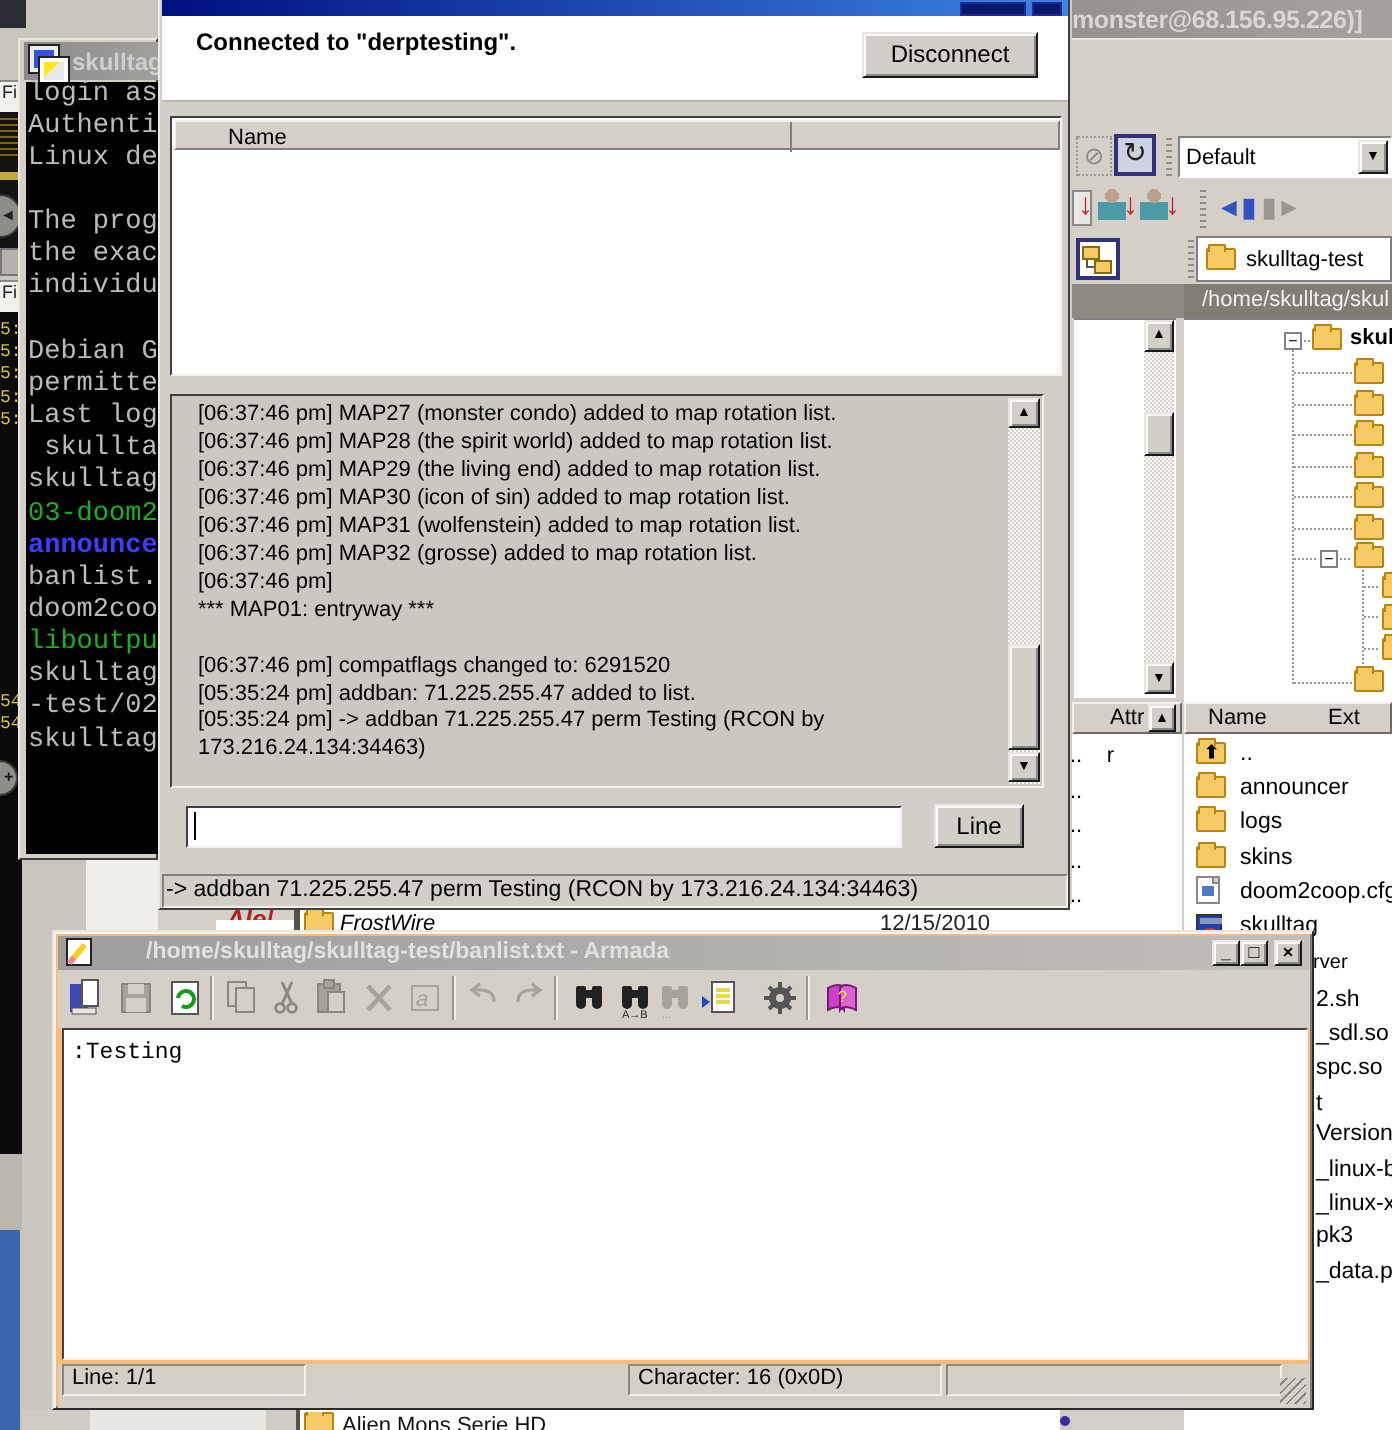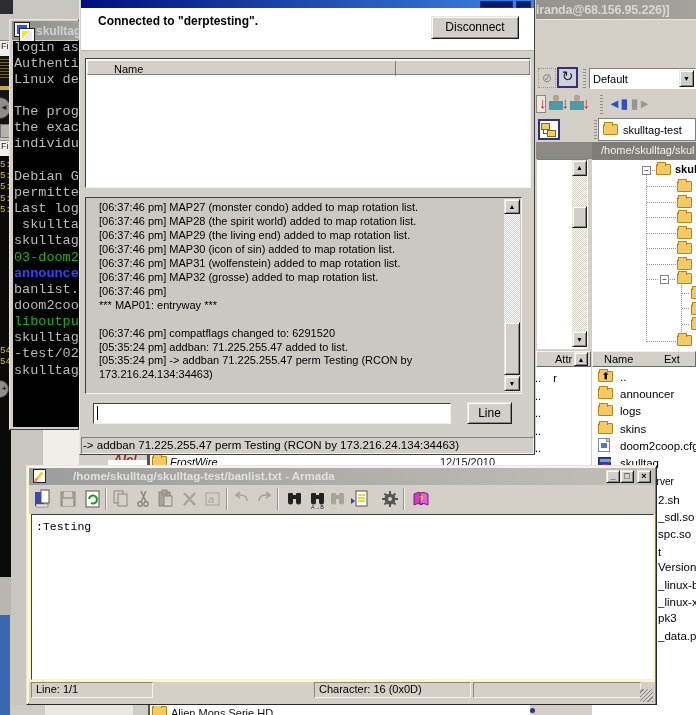--- a/index.html
+++ b/index.html
@@ -50,21 +50,21 @@
 <div class="a" style="left:171px;top:707px;width:120px;height:8px;overflow:hidden;font-size:11px;color:#111">
       <div style="margin-top:0">Alien Mons Serie HD</div>
     </div>
 <div class="a" style="left:537px;top:705px;width:159px;height:10px;background:#fff"></div>
 <div class="a dither" style="left:574px;top:705px;width:14px;height:10px"></div>
 <div class="a" style="left:575px;top:708px;width:12px;height:7px;background:#d4d0c8;border:1px solid #fff;border-right-color:#404040"></div>
 <div class="a" style="left:530px;top:708px;width:5px;height:5px;background:#3a2a9a;border-radius:50%"></div>
 
 <div class="a" style="left:536px;top:0;width:160px;height:715px;background:#d4d0c8"></div>
 <div class="a" style="left:536px;top:0;width:160px;height:20px;background:linear-gradient(90deg,#96938e,#a5a29d);border-bottom:1px solid #e8e6e0">
-  <div style="font-weight:bold;font-size:12.5px;color:#d9d7d2;margin:3px 0 0 0;letter-spacing:-0.2px">iranda@68.156.95.226)]</div>
+  <div style="font-weight:bold;font-size:12.5px;color:#d9d7d2;margin:3px 0 0 0;letter-spacing:-0.2px">monster@68.156.95.226)]</div>
 </div>
 
 <div class="a" style="left:538px;top:68px;width:18px;height:20px;border:1px dotted #9a978f;color:#8a8780;font-size:12px;text-align:center;line-height:18px">⊘</div>
 <div class="a" style="left:557px;top:67px;width:21px;height:21px;background:#cdd2e0;border:2px solid #31317f;color:#222;font-size:14px;text-align:center;line-height:15px">↻</div>
 <div class="a" style="left:583px;top:68px;width:3px;height:20px;background:repeating-linear-gradient(0deg,#908d86 0 1px,#d4d0c8 1px 3px)"></div>
 <div class="a sunk1" style="left:589px;top:68px;width:107px;height:21px;background:#fff">
   <div class="f11" style="margin:4px 0 0 3px">Default</div>
   <div class="btn" style="position:absolute;right:1px;top:1px;width:15px;height:17px;font-size:7px;text-align:center;line-height:16px">▼</div>
 </div>
 
@@ -254,21 +254,21 @@
   <div style="position:absolute;left:13px;top:403px;width:358px;height:21px;background:#fff;border:1px solid;border-color:#404040 #f2f1ee #f2f1ee #404040">
         <span style="position:absolute;left:3px;top:2px;width:1px;height:14px;background:#000"></span>
       </div>
   <div class="btn" style="position:absolute;left:387px;top:402px;width:45px;height:22px;text-align:center;font-size:12px;color:#000;line-height:20px">Line</div>
 
   <div style="position:absolute;left:1px;top:437px;width:453px;height:17px;border:1px solid;border-color:#808080 #f2f1ee #f2f1ee #808080;background:#d2cfc8">
     <span style="position:absolute;left:1px;top:1px;font-size:11.5px;color:#000;white-space:nowrap">-&gt; addban 71.225.255.47 perm Testing (RCON by 173.216.24.134:34463)</span>
   </div>
 </div>
 
-<div class="a" style="left:26px;top:465px;width:631px;height:240px;background:#fef9c3;border:1px solid;border-color:#e8e6e0 #2a2a2a #2a2a2a #e8e6e0;box-shadow:inset 1px 1px 0 #f4f3f0,inset -1px -1px 0 #808080">
+<div class="a" style="left:26px;top:465px;width:631px;height:240px;background:#fdba74;border:1px solid;border-color:#e8e6e0 #2a2a2a #2a2a2a #e8e6e0;box-shadow:inset 1px 1px 0 #f4f3f0,inset -1px -1px 0 #808080">
   <div style="position:absolute;left:2px;top:2px;width:626px;height:17px;background:linear-gradient(90deg,#9d9d9d,#c2bfb9)">
     <div class="eico"></div>
     <span style="position:absolute;left:44px;top:2px;font-weight:bold;font-size:11.5px;color:#e2e1de">/home/skulltag/skulltag-test/banlist.txt - Armada</span>
     <div class="btn tbtn" style="left:577px">_</div>
     <div class="btn tbtn" style="left:591px">□</div>
     <div class="btn tbtn" style="left:608px">×</div>
   </div>
 
   <div id="tbar" style="position:absolute;left:2px;top:19px;width:626px;height:29px;background:#d4d0c8">
         <div style="position: absolute; top: 3px; left: 4px; width: 20px; height: 22px;"><svg width="20" height="22">

